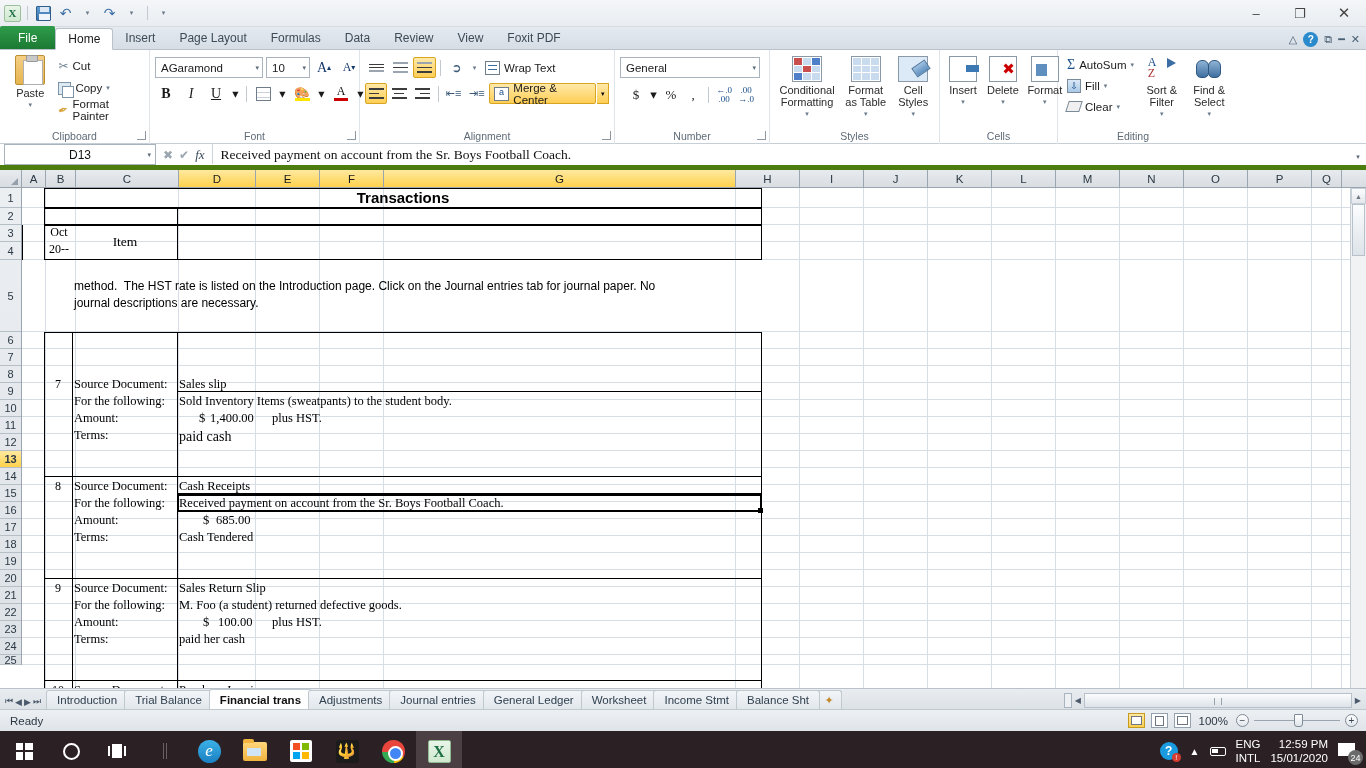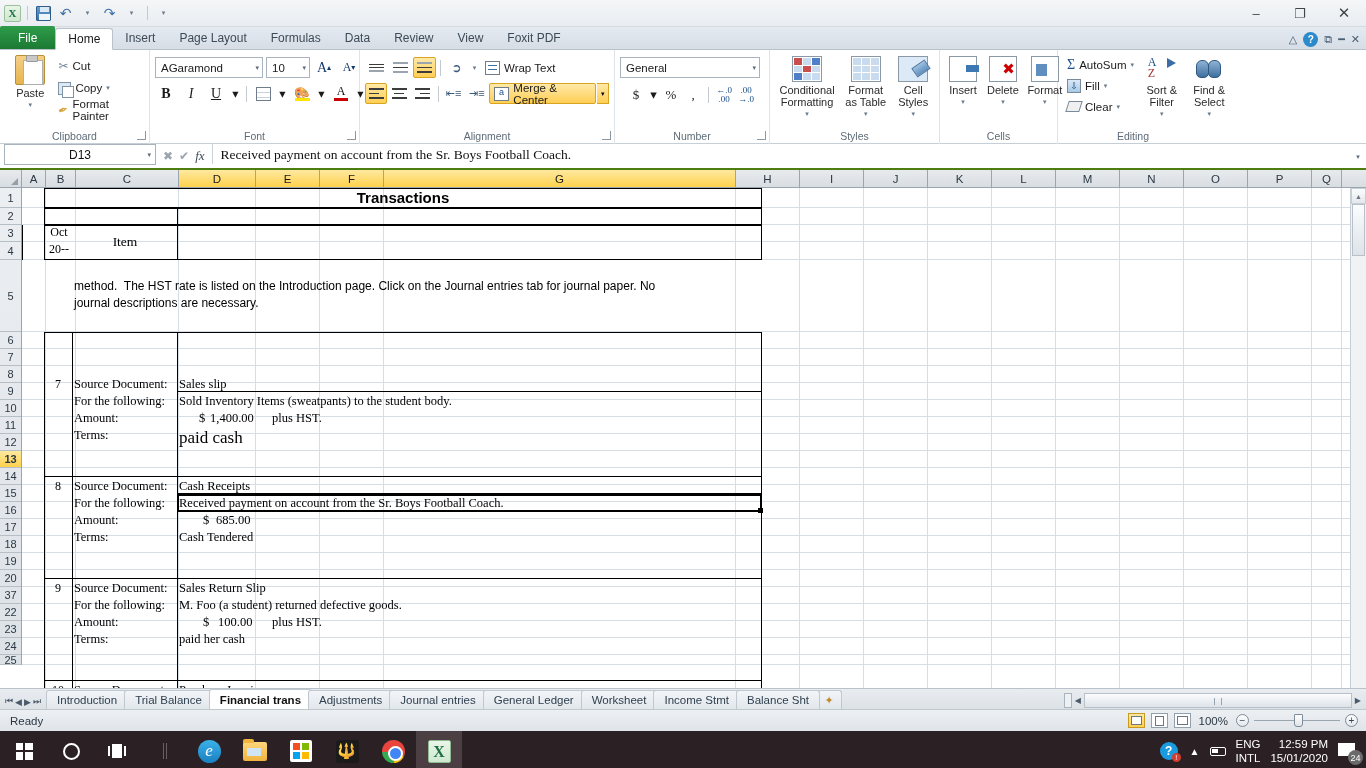--- a/index.html
+++ b/index.html
@@ -156,21 +156,21 @@
   .sortic .a{position:absolute;left:0;top:0;color:#1a4f8a;font-size:12px;}
   .sortic .z{position:absolute;left:0;top:11px;color:#a33;font-size:12px;}
   .sortic .f{position:absolute;right:0;top:2px;width:0;height:0;border-left:9px solid #3c6ea5;
              border-top:5px solid transparent;border-bottom:5px solid transparent;}
   .findic{width:28px;height:26px;position:relative;}
   .findic:before,.findic:after{content:"";position:absolute;top:4px;width:11px;height:16px;
       border-radius:6px 6px 5px 5px;background:linear-gradient(#8fb4d6,#3f6f9f);border:1px solid #2f5780;}
   .findic:before{left:1px;} .findic:after{left:13px;}
 
   
-  .fbar{height:26px;display:flex;background:#fff;border-bottom:2px solid #4d7c0f;}
+  .fbar{height:26px;display:flex;background:#fff;border-bottom:5px solid #4d7c0f;}
   .namebox{width:152px;height:21px;margin-left:4px;border:1px solid #a8b3be;background:#fff;
            display:flex;align-items:center;justify-content:center;position:relative;font-size:12px;color:#111;}
   .namebox .arw{position:absolute;right:4px;font-size:7px;color:#5d6b79;}
   .fbtns{display:flex;align-items:center;gap:6px;padding:0 7px;color:#9aa5b0;}
   .fx{font-family:"Liberation Serif",serif;font-style:italic;font-size:13px;color:#3b4a59;}
   .fbar-sep{width:1px;height:20px;background:#ccd3da;}
   .finput{flex:1;height:21px;display:flex;align-items:center;padding-left:8px;
           font-family:"Liberation Serif",serif;font-size:13.5px;color:#111;}
   .fbar-drop{width:16px;height:26px;display:flex;align-items:center;justify-content:center;font-size:7px;color:#5d6b79;}
 
@@ -653,21 +653,21 @@
       <div class="rh" style="height: 17px;">11</div>
       <div class="rh" style="height: 17px;">12</div>
       <div class="rh sel" style="height: 17px;">13</div>
       <div class="rh" style="height: 17px;">14</div>
       <div class="rh" style="height: 17px;">15</div>
       <div class="rh" style="height: 17px;">16</div>
       <div class="rh" style="height: 17px;">17</div>
       <div class="rh" style="height: 17px;">18</div>
       <div class="rh" style="height: 17px;">19</div>
       <div class="rh" style="height: 17px;">20</div>
-      <div class="rh" style="height: 17px;">37</div>
+      <div class="rh" style="height: 17px;">21</div>
       <div class="rh" style="height: 17px;">22</div>
       <div class="rh" style="height: 17px;">23</div>
       <div class="rh" style="height: 17px;">24</div>
       <div class="rh" style="height: 10px;">25</div>
     </div>
 
   <div class="gridarea" id="gridarea">
       <div class="vgrid" style="left: 1319px;"></div>
       <div class="vgrid" style="left: 1289px;"></div>
       <div class="vgrid" style="left: 1225px;"></div>
@@ -744,21 +744,21 @@
     <div class="cell" style="left:23px;top:190px;width:26px;text-align:center;font-size:12px;">7</div>
     <div class="cell" style="left:52px;top:190px;font-size:12.5px;">Source Document:</div>
     <div class="cell" style="left:52px;top:207px;font-size:12.5px;">For the following:</div>
     <div class="cell" style="left:52px;top:224px;font-size:12.5px;">Amount:</div>
     <div class="cell" style="left:52px;top:241px;font-size:12.5px;">Terms:</div>
     <div class="cell" style="left:157px;top:190px;font-size:12.5px;">Sales slip</div>
     <div class="cell" style="left:157px;top:207px;font-size:12.5px;">Sold Inventory Items (sweatpants) to the student body.</div>
     <div class="cell" style="left:177px;top:224px;font-size:12.5px;">$</div>
     <div class="cell" style="left:188px;top:224px;font-size:12.5px;">1,400.00</div>
     <div class="cell" style="left:250px;top:224px;font-size:12.5px;">plus HST.</div>
-    <div class="cell" style="left:157px;top:241px;font-size:17px;">paid cash</div>
+    <div class="cell" style="left:157px;top:241px;font-size:14px;">paid cash</div>
 
     <div class="cell" style="left:23px;top:292px;width:26px;text-align:center;font-size:12px;">8</div>
     <div class="cell" style="left:52px;top:292px;font-size:12.5px;">Source Document:</div>
     <div class="cell" style="left:52px;top:309px;font-size:12.5px;">For the following:</div>
     <div class="cell" style="left:52px;top:326px;font-size:12.5px;">Amount:</div>
     <div class="cell" style="left:52px;top:343px;font-size:12.5px;">Terms:</div>
     <div class="cell" style="left:157px;top:292px;font-size:12.5px;">Cash Receipts</div>
     <div class="cell" style="left:157px;top:309px;font-size:12.5px;">Received payment on account from the Sr. Boys Football Coach.</div>
     <div class="cell" style="left:181px;top:326px;font-size:12.5px;">$</div>
     <div class="cell" style="left:194px;top:326px;font-size:12.5px;">685.00</div>

